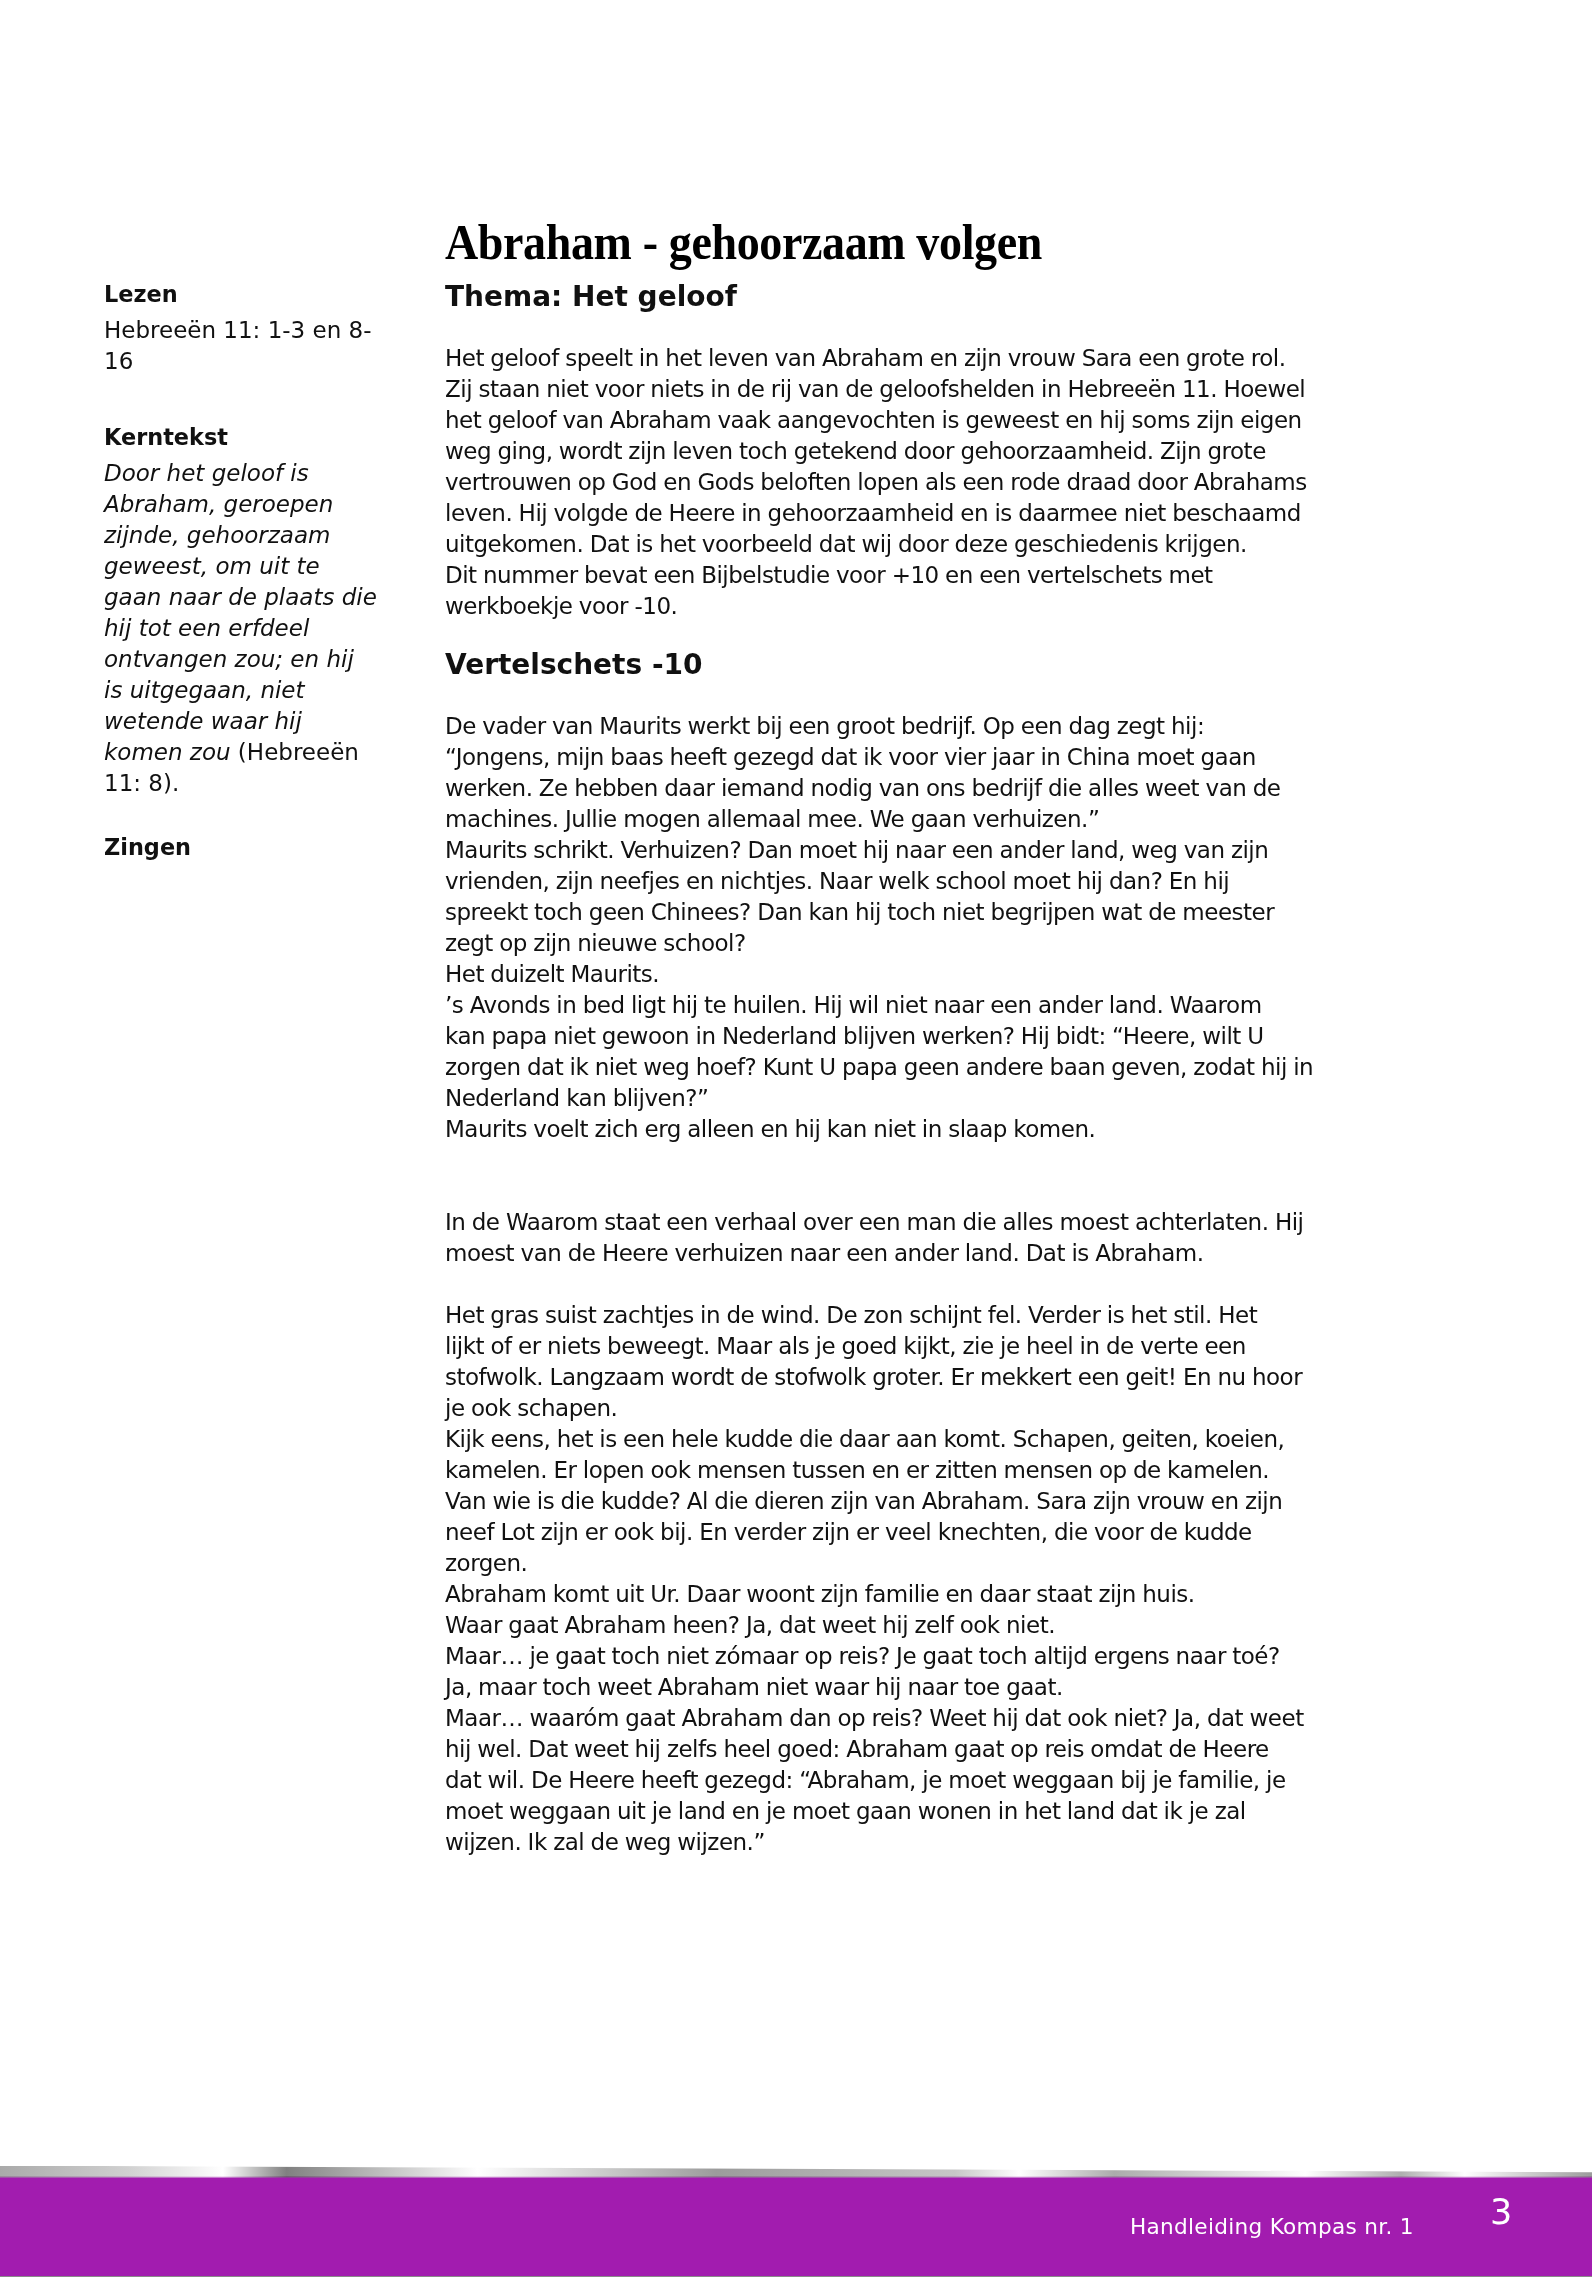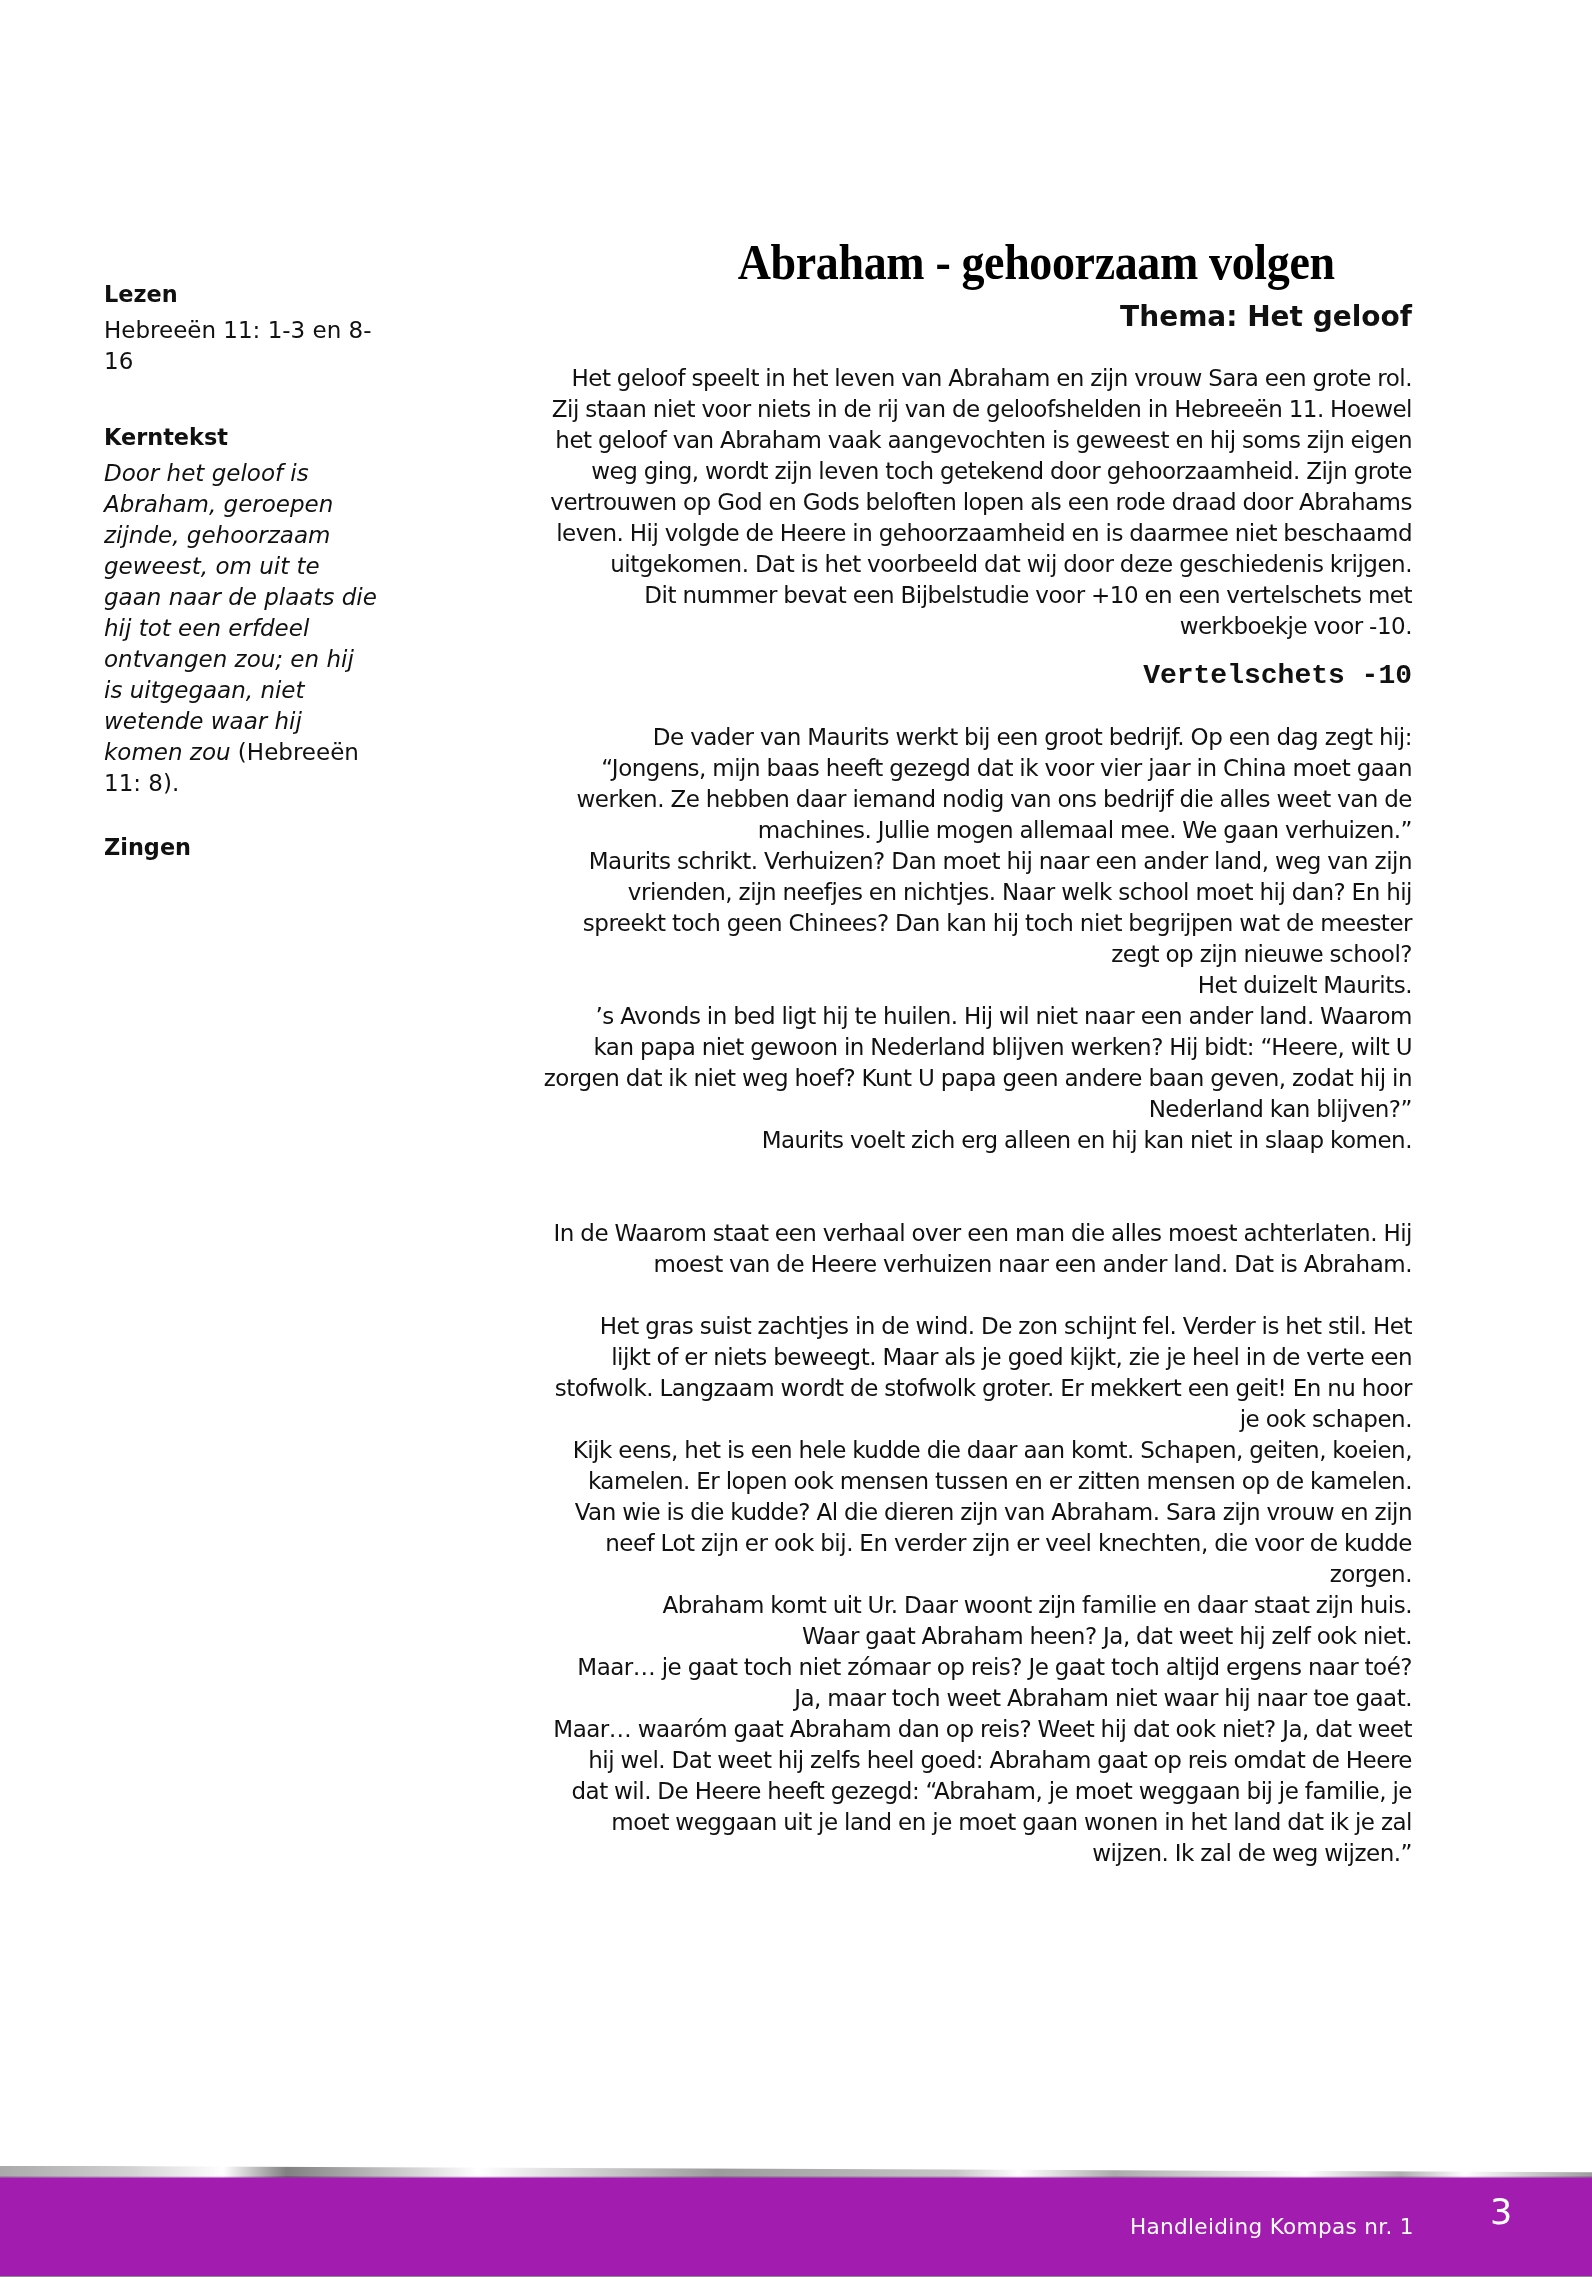--- a/index.html
+++ b/index.html
@@ -50,23 +50,22 @@
       padding: 0;
     }
     .psalm-list li {
       line-height: 31px;
     }
 
     
     .main {
       position: absolute;
       left: 445px;
-      top: 232px;
+      top: 212px;
       width: 967px;
-      text-align: right;
     }
     .page-title {
       margin: 0;
       font-family: "Liberation Serif", serif;
       font-weight: bold;
       font-size: 50px;
       line-height: 60px;
       letter-spacing: -0.4px;
       transform: scaleX(0.92);
       transform-origin: left center;
@@ -84,21 +83,21 @@
     }
     .body-text {
       font-size: 23px;
       line-height: 31px;
       margin: 0;
       white-space: pre-line;
       letter-spacing: -0.5px;
       word-spacing: -0.4px;
     }
     .gap { height: 31px; }
-    .vertel-heading { margin-top: 18px; margin-bottom: 31px; font-family: Liberation Mono, monospace; }
+    .vertel-heading { margin-top: 27px; margin-bottom: 31px; }
 
     
     .footer {
       position: absolute;
       left: 0;
       top: 2176px;
       width: 1592px;
       height: 100px;
       background: #a21caf;
       border-bottom: 1.7px solid #8a8a8a;

